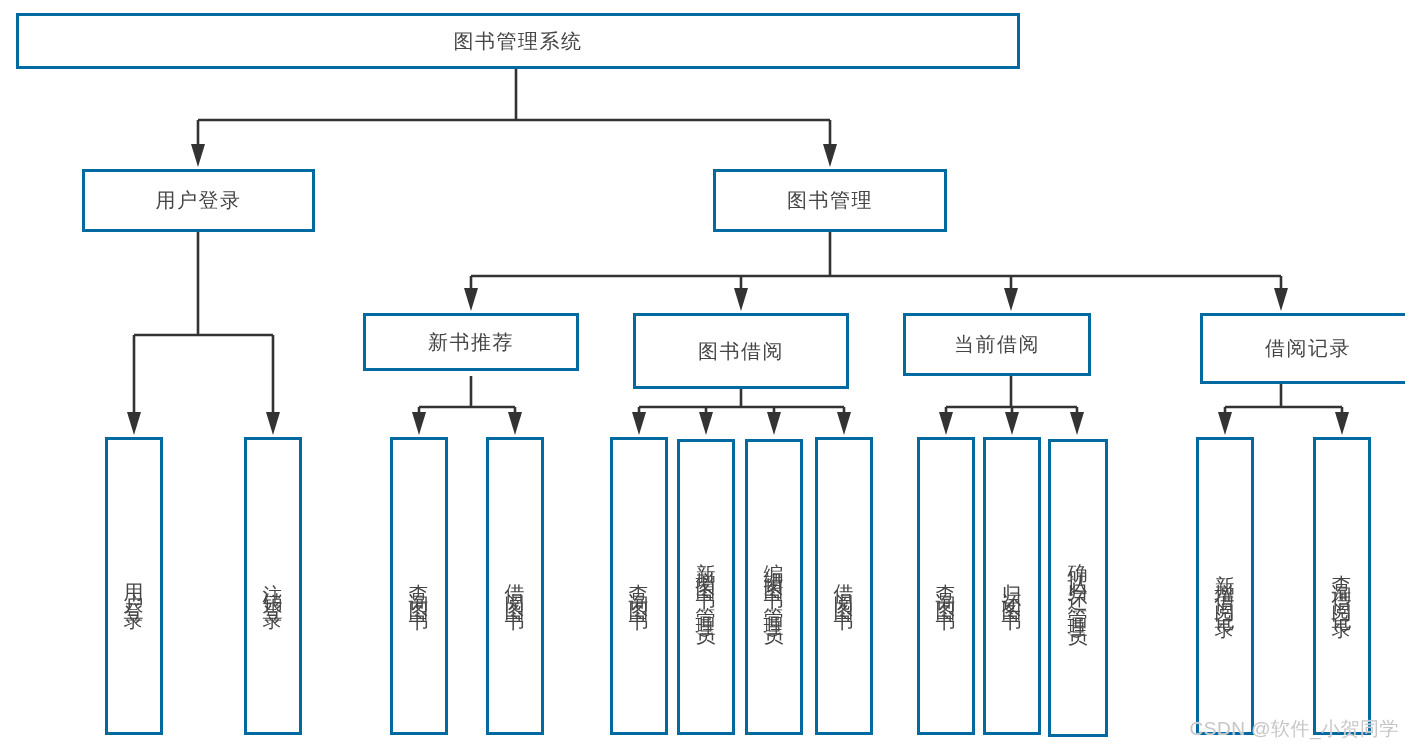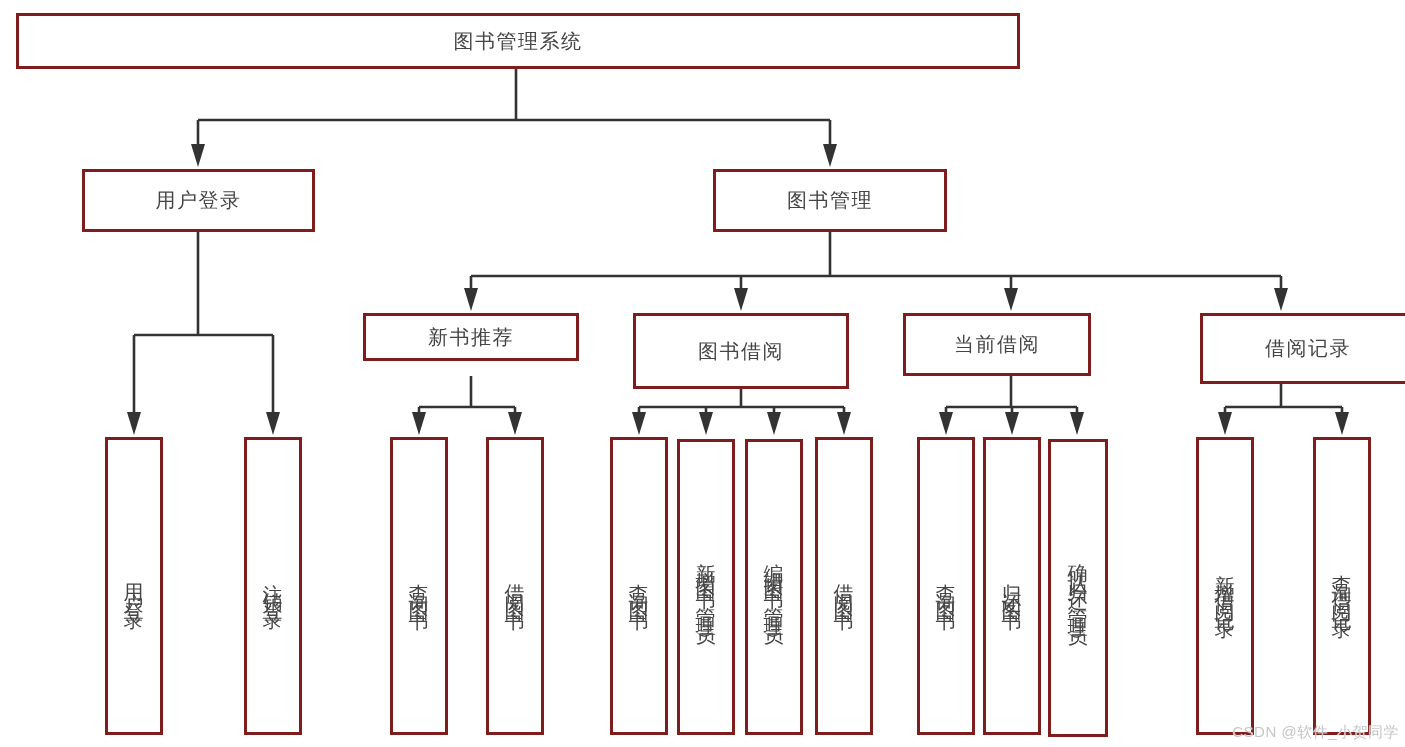--- a/index.html
+++ b/index.html
@@ -7,40 +7,40 @@
     position:relative;
     width:1405px;height:747px;
     background:#ffffff;
     overflow:hidden;
     font-family:"Liberation Sans","DejaVu Sans",sans-serif;
   }
   #wires{position:absolute;left:0;top:0;width:1405px;height:747px;}
   .node{
     position:absolute;
     box-sizing:border-box;
-    border:3px solid #7f1d1d;
+    border:3px solid #0369a1;
     background:#ffffff;
     display:flex;
     align-items:center;
     justify-content:center;
     color:#454545;
   }
   .h-node{font-size:20px;letter-spacing:1.5px;white-space:nowrap;}
   .v-node span{
     writing-mode:vertical-rl;
     line-height:1;
     letter-spacing:9px;
     font-size:20px;
     white-space:nowrap;
   }
   #watermark{
     position:absolute;
     right:6px;
     bottom:5px;
-    font-size:15px;
+    font-size:19px;
     color:#c6c6c6;
     letter-spacing:0.5px;
     z-index:10;
     text-shadow:0 0 1px #ffffff;
     white-space:nowrap;
   }
 </style>
 </head>
 <body>
 
@@ -97,21 +97,21 @@
     <span>图书管理系统</span>
   </div>
 
   <div class="node h-node" style="left:82px;top:169px;width:233px;height:63px">
     <span>用户登录</span>
   </div>
   <div class="node h-node" style="left:713px;top:169px;width:234px;height:63px">
     <span>图书管理</span>
   </div>
 
-  <div class="node h-node" style="left:363px;top:313px;width:216px;height:48px">
+  <div class="node h-node" style="left:363px;top:313px;width:216px;height:58px">
     <span>新书推荐</span>
   </div>
   <div class="node h-node" style="left:633px;top:313px;width:216px;height:76px">
     <span>图书借阅</span>
   </div>
   <div class="node h-node" style="left:903px;top:313px;width:188px;height:63px">
     <span>当前借阅</span>
   </div>
   <div class="node h-node" style="left:1200px;top:313px;width:216px;height:71px">
     <span>借阅记录</span>

